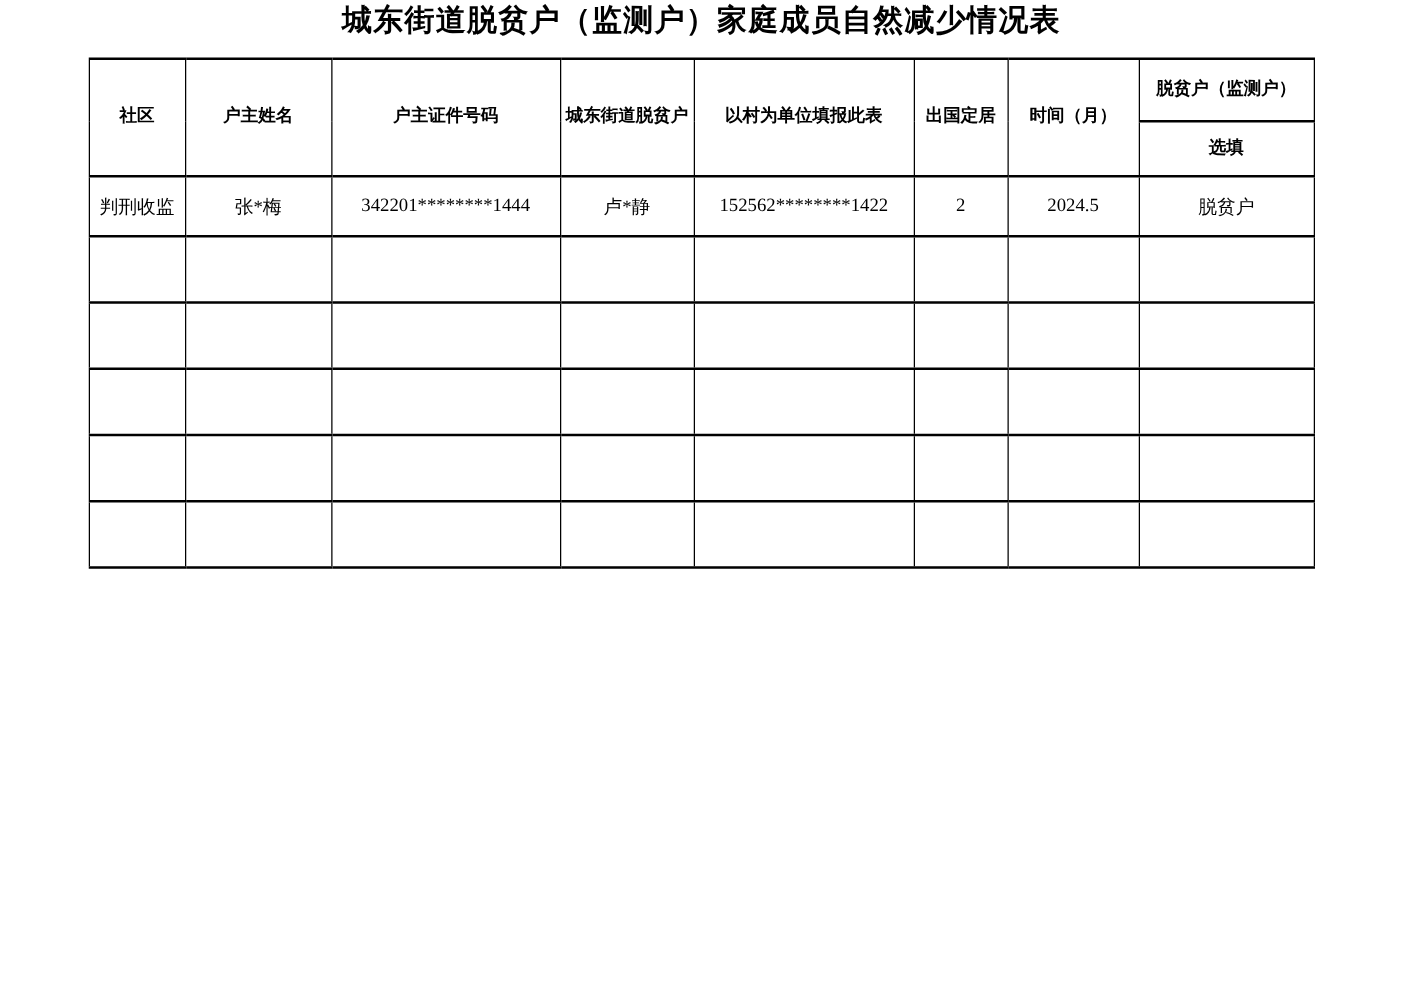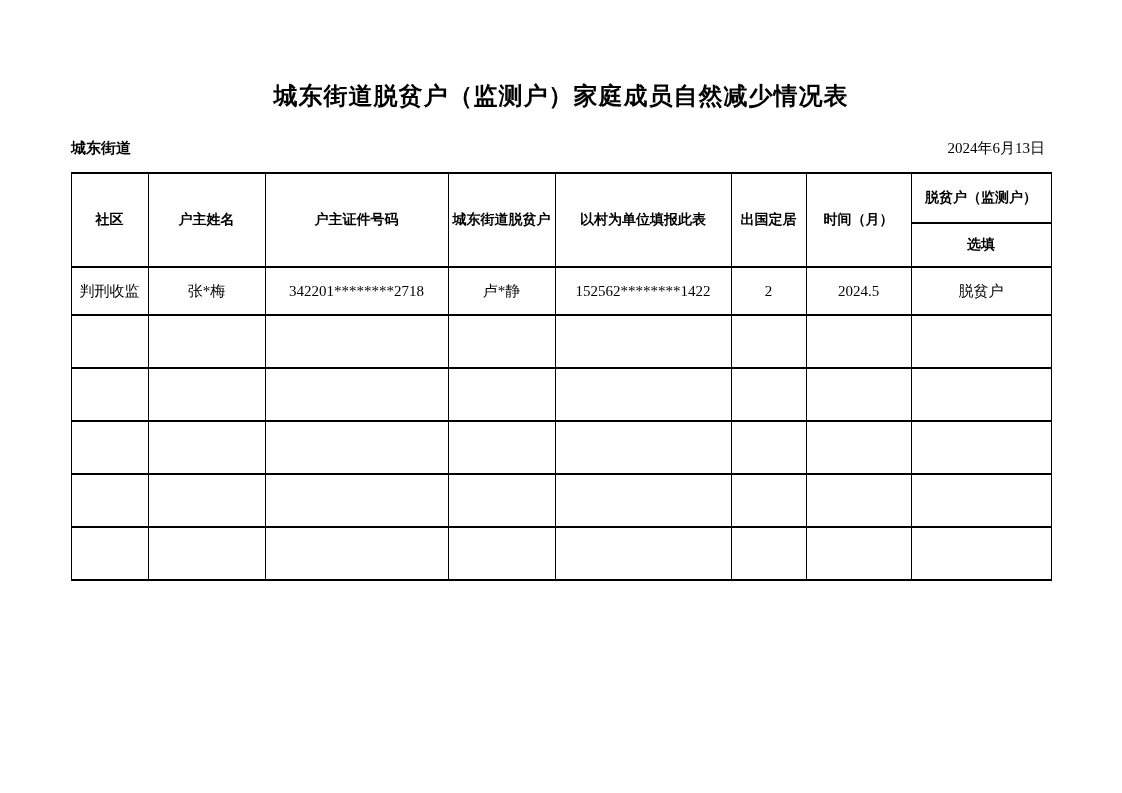--- a/index.html
+++ b/index.html
@@ -7,21 +7,20 @@
   .page {
     width: 1122px;
     height: 793px;
     background: #ffffff;
     color: #000000;
     font-family: "Liberation Serif", "DejaVu Serif", serif;
     position: relative;
     overflow: hidden;
   }
   .doc-title {
-    padding-top: 80px;
     text-align: center;
     font-size: 24px;
     font-weight: bold;
     letter-spacing: 1px;
   }
   .meta-row {
     width: 980px;
     margin: 27px auto 0 auto;
     display: flex;
     justify-content: space-between;
@@ -75,24 +74,20 @@
     margin-top: 2px;
   }
 </style>
 </head>
 <body>
 
 <div class="page">
 
   <div class="doc-title">城东街道脱贫户（监测户）家庭成员自然减少情况表</div>
 
-  <div class="meta-row">
-    <span class="meta-unit">城东街道</span>
-    <span class="meta-date">2024年6月13日</span>
-  </div>
 
   <table class="form-table">
     <colgroup>
       <col style="width:77px">
       <col style="width:117px">
       <col style="width:183px">
       <col style="width:107px">
       <col style="width:176px">
       <col style="width:75px">
       <col style="width:105px">
@@ -110,21 +105,21 @@
         <th>脱贫户（监测户）</th>
       </tr>
       <tr class="hdr-sub">
         <th>选填</th>
       </tr>
     </thead>
     <tbody>
       <tr class="data-row">
         <td>判刑收监</td>
         <td>张*梅</td>
-        <td>342201********2718</td>
+        <td>342201********1444</td>
         <td>卢*静</td>
         <td>152562********1422</td>
         <td>2</td>
         <td>2024.5</td>
         <td>脱贫户</td>
       </tr>
       <tr class="empty-row">
         <td></td>
         <td></td>
         <td></td>

